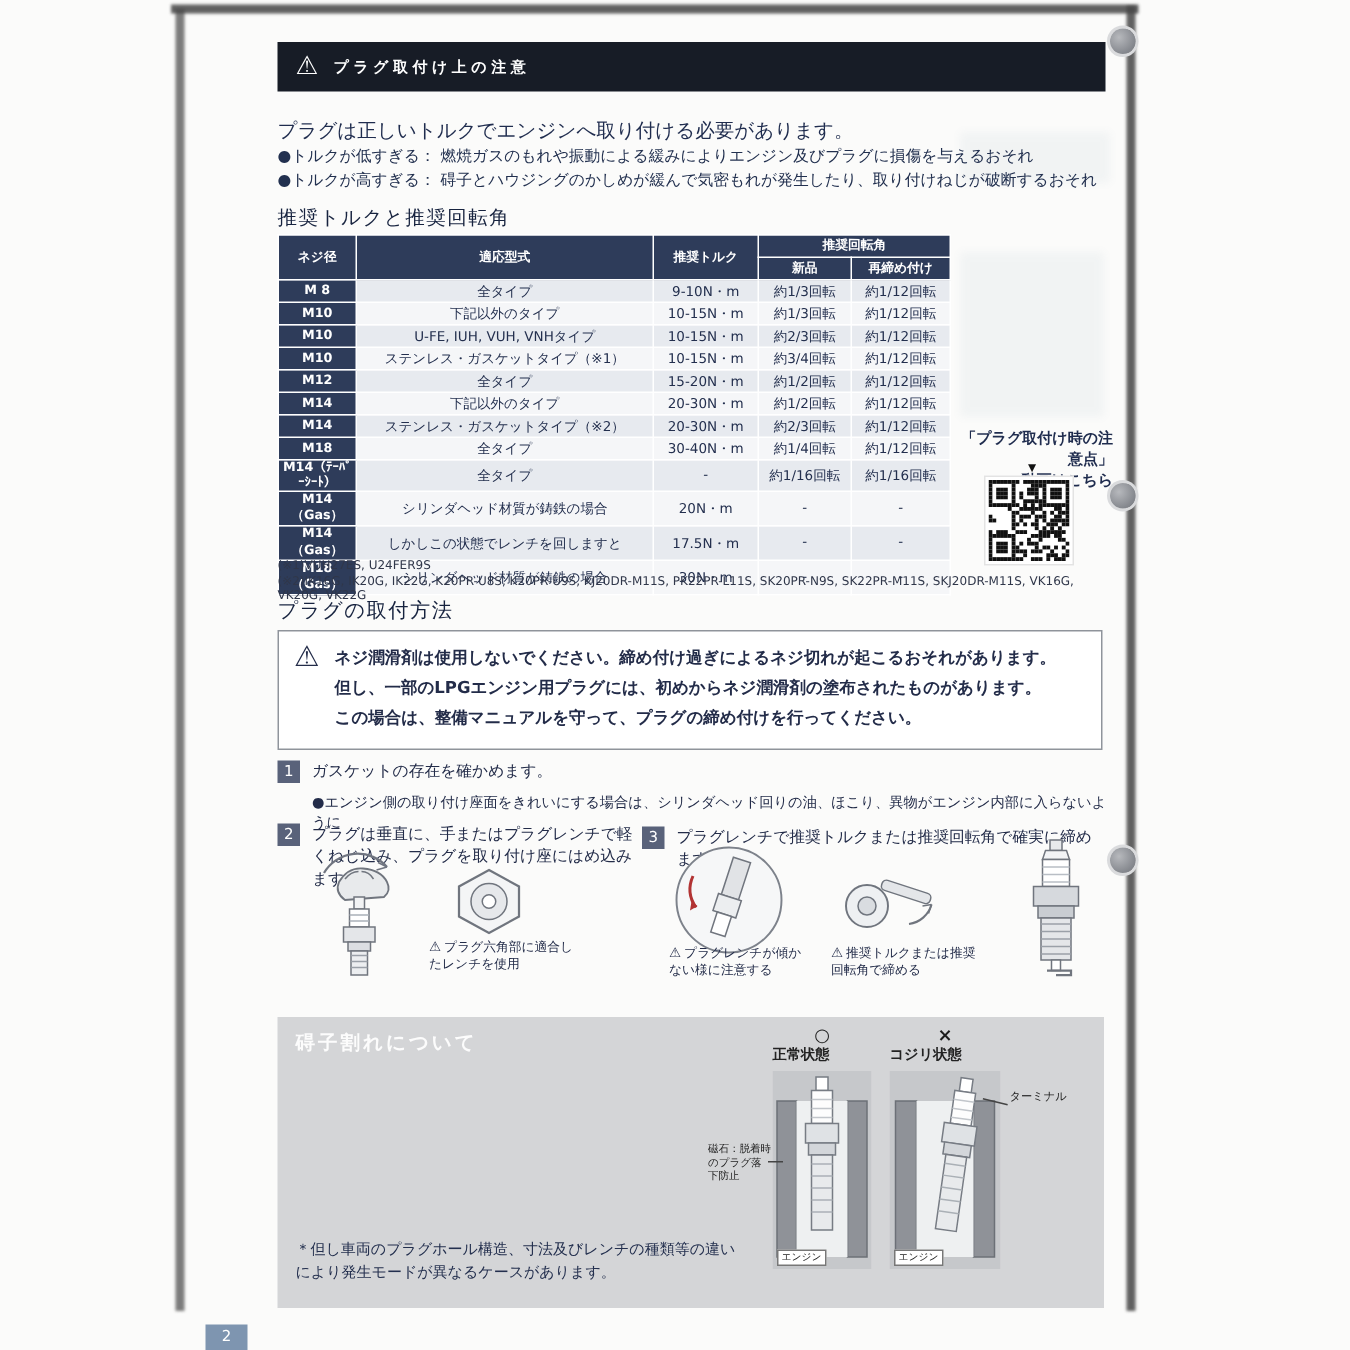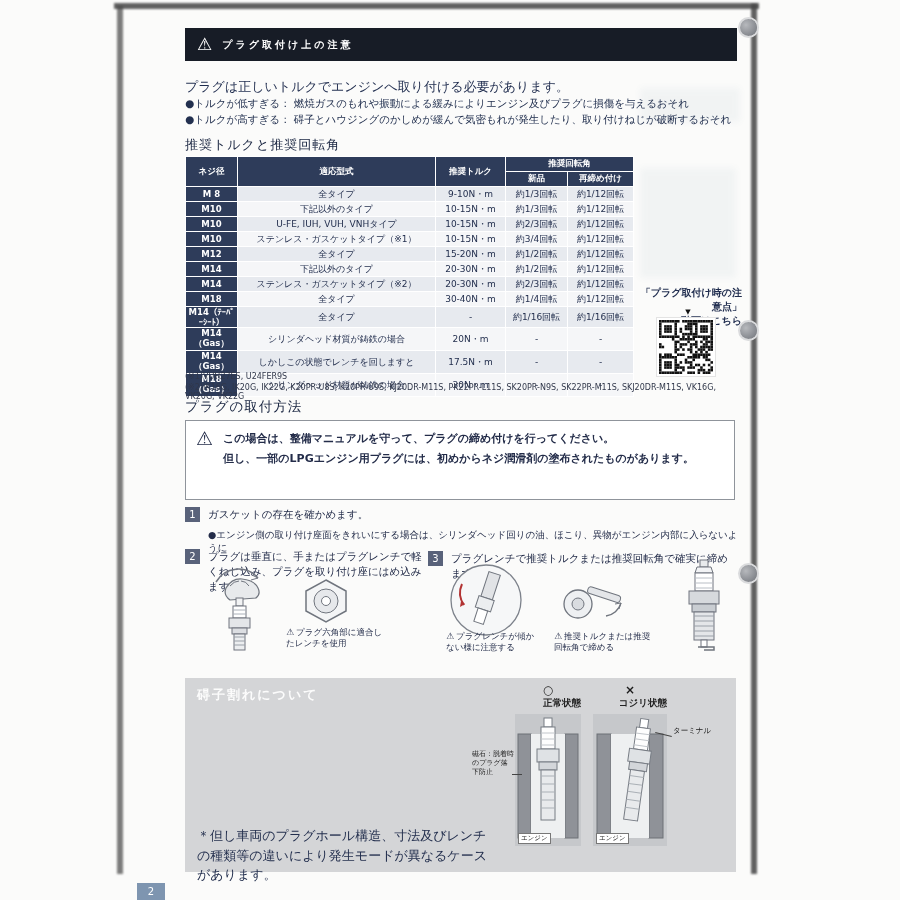--- a/index.html
+++ b/index.html
@@ -77,30 +77,30 @@
   .cap{position:absolute;font-size:8.5px;color:#232c49;line-height:1.35;z-index:2}
   .cap .w-icon{font-size:9px;margin-right:2px}
   .cap1{left:286px;top:626px;width:104px}
   .cap2{left:446px;top:630px;width:90px}
   .cap3{left:554px;top:630px;width:104px}
 
   
   .graybox{left:185px;top:678px;width:551px;height:194px;background:#d4d5d7;z-index:2}
   .gb-title{position:absolute;left:12px;top:8px;font-size:13px;font-weight:bold;color:#fcfcfc;letter-spacing:2px}
   .gb-body{position:absolute;left:12px;top:33px;width:302px;font-size:10px;color:#232f4e;line-height:1.62}
-  .gb-foot{position:absolute;left:12px;top:148px;width:298px;font-size:13px;color:#232f4e;line-height:1.5}
+  .gb-foot{position:absolute;left:12px;top:148px;width:298px;font-size:10px;color:#232f4e;line-height:1.5}
   .gb-mark{position:absolute;top:5px;text-align:center;font-size:12px;font-weight:bold;color:#1c1c1c}
   .gb-mark-n{left:330px;width:66px}.gb-mark-k{left:408px;width:74px}
-  .gb-label{position:absolute;top:19px;text-align:right;font-size:9.5px;font-weight:bold;color:#222}
+  .gb-label{position:absolute;top:19px;text-align:left;font-size:9.5px;font-weight:bold;color:#222}
   .gb-label-n{left:330px;width:66px}.gb-label-k{left:408px;width:74px}
   .panel{position:absolute;top:36px}
   .panel1{left:330px}.panel2{left:408px}
   .t-label{position:absolute;left:488px;top:48px;font-size:7.5px;color:#222}
   .t-line{position:absolute;left:470px;top:56px;width:17px;height:1px;background:#444;transform:rotate(14deg)}
-  .m-label{position:absolute;left:287px;top:72px;width:42px;font-size:7px;color:#222;line-height:1.3}
+  .m-label{position:absolute;left:287px;top:84px;width:42px;font-size:7px;color:#222;line-height:1.3}
   .m-line{position:absolute;left:327px;top:96px;width:10px;height:1px;background:#444}
   .eng{position:absolute;background:#fff;border:1px solid #777;font-size:6.5px;color:#222;padding:0 2px;line-height:1.4}
   .eng-a{left:333px;top:155px}.eng-b{left:411px;top:155px}
 
   .pagenum{left:137px;top:883px;width:28px;height:17px;background:#7e95b0;color:#fff;font-size:10px;
            display:flex;align-items:center;justify-content:center;z-index:2}
 </style>
 </head>
 <body>
 
@@ -479,22 +479,23 @@
       <rect x="38.57142857142858" y="51.42857142857143" width="2.5714285714285716" height="2.5714285714285716" fill="#111"></rect>
       <rect x="43.714285714285715" y="51.42857142857143" width="2.5714285714285716" height="2.5714285714285716" fill="#111"></rect>
       <rect x="46.28571428571429" y="51.42857142857143" width="2.5714285714285716" height="2.5714285714285716" fill="#111"></rect>
       <rect x="48.85714285714286" y="51.42857142857143" width="2.5714285714285716" height="2.5714285714285716" fill="#111"></rect>
     </svg></div>
 
 <div class="abs h-sec h-install">プラグの取付方法</div>
 <div class="abs warnbox">
   <span class="w-icon">⚠</span>
   <div class="lines">
+    <p>ネジ潤滑剤は使用しないでください。締め付け過ぎによるネジ切れが起こるおそれがあります。</p>
+    <p>但し、一部のLPGエンジン用プラグには、初めからネジ潤滑剤の塗布されたものがあります。</p>
     <p>この場合は、整備マニュアルを守って、プラグの締め付けを行ってください。</p>
-    <p>但し、一部のLPGエンジン用プラグには、初めからネジ潤滑剤の塗布されたものがあります。</p>
   </div>
 </div>
 
 <div class="step step1">
   <span class="num">1</span>
   <span class="txt">ガスケットの存在を確かめます。</span>
 </div>
 <div class="abs stepnote">●エンジン側の取り付け座面をきれいにする場合は、シリンダヘッド回りの油、ほこり、異物がエンジン内部に入らないように</div>
 <div class="step step2">
   <span class="num">2</span>

